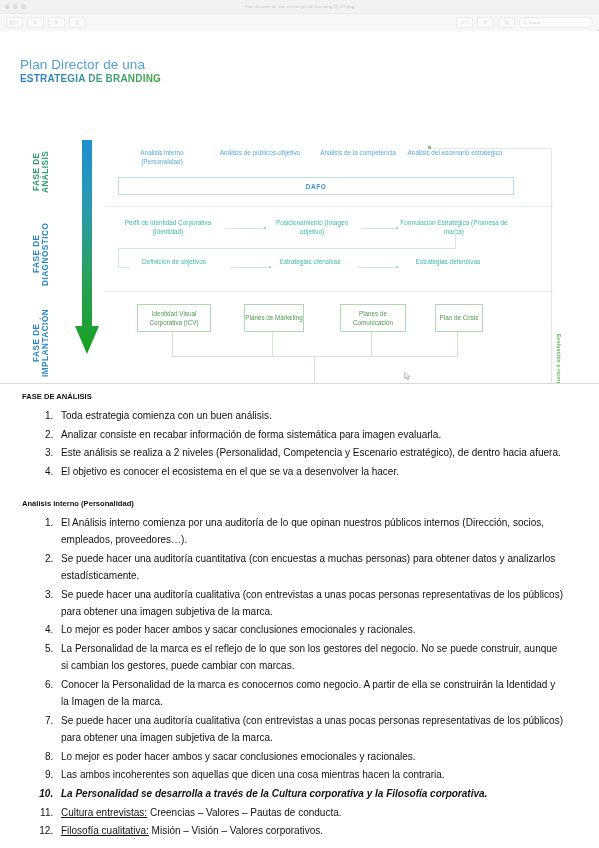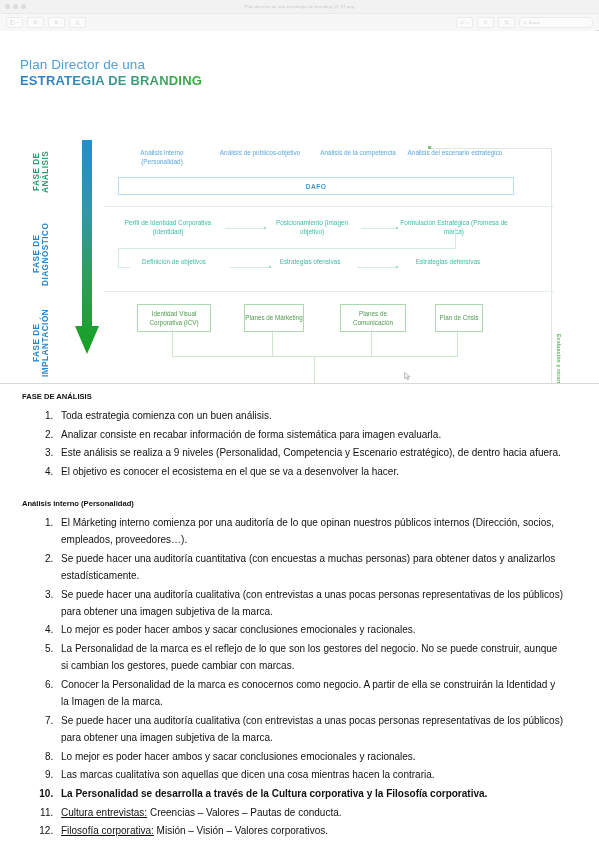--- a/index.html
+++ b/index.html
@@ -23,21 +23,21 @@
   #search-box{height:9px;width:66px;border:1px solid #ebebeb;border-radius:4px;
               background:#fbfbfb;display:flex;align-items:center;padding:0 3px;gap:2px;}
   #search-box span{font-size:3.6px;color:#d2d2d2;}
   #doc-scroll-edge{position:absolute;right:0;top:30px;width:2px;height:12px;background:#cfcfcf;}
 
   
   #page{position:absolute;left:0;top:31px;width:599px;height:352px;background:#fff;
         border-bottom:1px solid #d9d9d9;overflow:hidden;}
   #doc-heading{position:absolute;left:20px;top:26px;}
   #doc-heading .l1{font-size:13.5px;color:#4f9fd4;letter-spacing:.1px;}
-  #doc-heading .l2{font-size:13px;font-weight:bold;letter-spacing:.2px;margin-top:1px;
+  #doc-heading .l2{font-size:10px;font-weight:bold;letter-spacing:.2px;margin-top:1px;
       background:linear-gradient(90deg,#2f80c4 0%,#2f80c4 18%,#3f9a86 58%,#39a935 100%);
       -webkit-background-clip:text;background-clip:text;color:transparent;text-align:right;}
 
   #diagram{position:absolute;left:0;top:75px;width:599px;height:277px;}
 
   
   .phase-label{position:absolute;writing-mode:vertical-rl;transform:rotate(180deg);
      font-size:8.2px;font-weight:bold;letter-spacing:.5px;text-align:center;line-height:1.12;}
   #phase-analisis{left:32px;top:34px;height:64px;color:#2f9c6d;}
   #phase-diagnostico{left:32px;top:108px;height:80px;color:#2a86c9;}
@@ -111,21 +111,21 @@
   #cursor-main{left:404px;top:266px;}
 
   
   #body-text{position:absolute;left:0;top:392px;width:599px;
              font-family:"Liberation Sans",sans-serif;}
   .sec-head{font-size:7.6px;color:#111;margin:0 0 0 22px;padding:0;}
   .sec-head.bold{font-weight:bold;}
   ol.numlist{margin:6px 0 0 0;padding:0 34px 0 56px;list-style:decimal;}
   ol.numlist li{font-size:10px;color:#111;line-height:1.72;margin:0 0 1.5px 0;
                 padding-left:5px;}
-  ol.numlist li.b{font-weight:bold;}
+  ol.numlist li.b{font-weight:bold;font-style:italic;}
   ol.numlist li.b::marker{font-weight:bold;}
   .u{text-decoration:underline;}
   .bd{font-weight:bold;}
   .gap-a{height:17px;}
 </style>
 </head>
 <body>
 
 <div id="viewer-window">
 
@@ -282,36 +282,36 @@
     </div>
 
   </div>
 
   <div id="body-text">
 
     <h3 class="sec-head">FASE DE ANÁLISIS</h3>
     <ol class="numlist">
       <li>Toda estrategia comienza con un buen análisis.</li>
       <li>Analizar consiste en recabar información de forma sistemática para imagen evaluarla.</li>
-      <li>Este análisis se realiza a 9 niveles (Personalidad, Competencia y Escenario estratégico), de dentro hacia afuera.</li>
+      <li>Este análisis se realiza a 2 niveles (Personalidad, Competencia y Escenario estratégico), de dentro hacia afuera.</li>
       <li>El objetivo es conocer el ecosistema en el que se va a desenvolver la hacer.</li>
     </ol>
 
     <div class="gap-a"></div>
 
     <h3 class="sec-head bold">Análisis interno (Personalidad)</h3>
     <ol class="numlist">
-      <li>El Márketing interno comienza por una auditoría de lo que opinan nuestros públicos internos (Dirección, socios, empleados, proveedores…).</li>
+      <li>El Análisis interno comienza por una auditoría de lo que opinan nuestros públicos internos (Dirección, socios, empleados, proveedores…).</li>
       <li>Se puede hacer una auditoría cuantitativa (con encuestas a muchas personas) para obtener datos y analizarlos estadísticamente.</li>
       <li>Se puede hacer una auditoría cualitativa (con entrevistas a unas pocas personas representativas de los públicos) para obtener una imagen subjetiva de la marca.</li>
       <li>Lo mejor es poder hacer ambos y sacar conclusiones emocionales y racionales.</li>
       <li>La Personalidad de la marca es el reflejo de lo que son los gestores del negocio. No se puede construir, aunque si cambian los gestores, puede cambiar con marcas.</li>
       <li>Conocer la Personalidad de la marca es conocernos como negocio. A partir de ella se construirán la Identidad y la Imagen de la marca.</li>
       <li>Se puede hacer una auditoría cualitativa (con entrevistas a unas pocas personas representativas de los públicos) para obtener una imagen subjetiva de la marca.</li>
       <li>Lo mejor es poder hacer ambos y sacar conclusiones emocionales y racionales.</li>
-      <li>Las marcas cualitativa son aquellas que dicen una cosa mientras hacen la contraria.</li>
+      <li>Las ambos incoherentes son aquellas que dicen una cosa mientras hacen la contraria.</li>
       <li class="b">La <span class="bd">Personalidad</span> se desarrolla a través de la <span class="bd">Cultura corporativa</span> y la <span class="bd">Filosofía corporativa</span>.</li>
       <li><span class="u">Cultura entrevistas:</span> Creencias – Valores – Pautas de conducta.</li>
-      <li><span class="u">Filosofía corporativa:</span> Misión – Visión – Valores corporativos.</li>
+      <li><span class="u">Filosofía cualitativa:</span> Misión – Visión – Valores corporativos.</li>
     </ol>
   </div>
 
 </div>
 
 </body></html>

